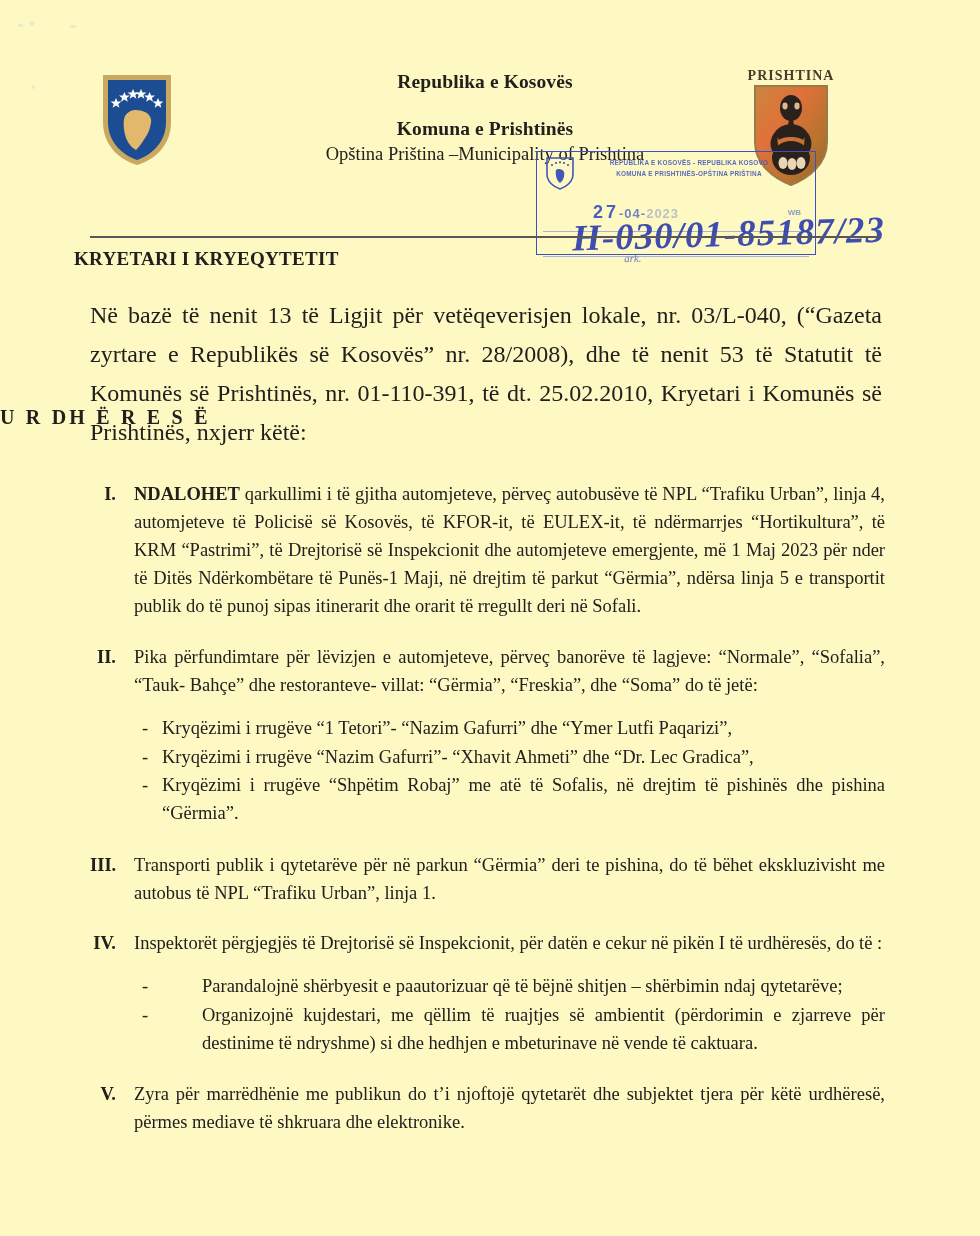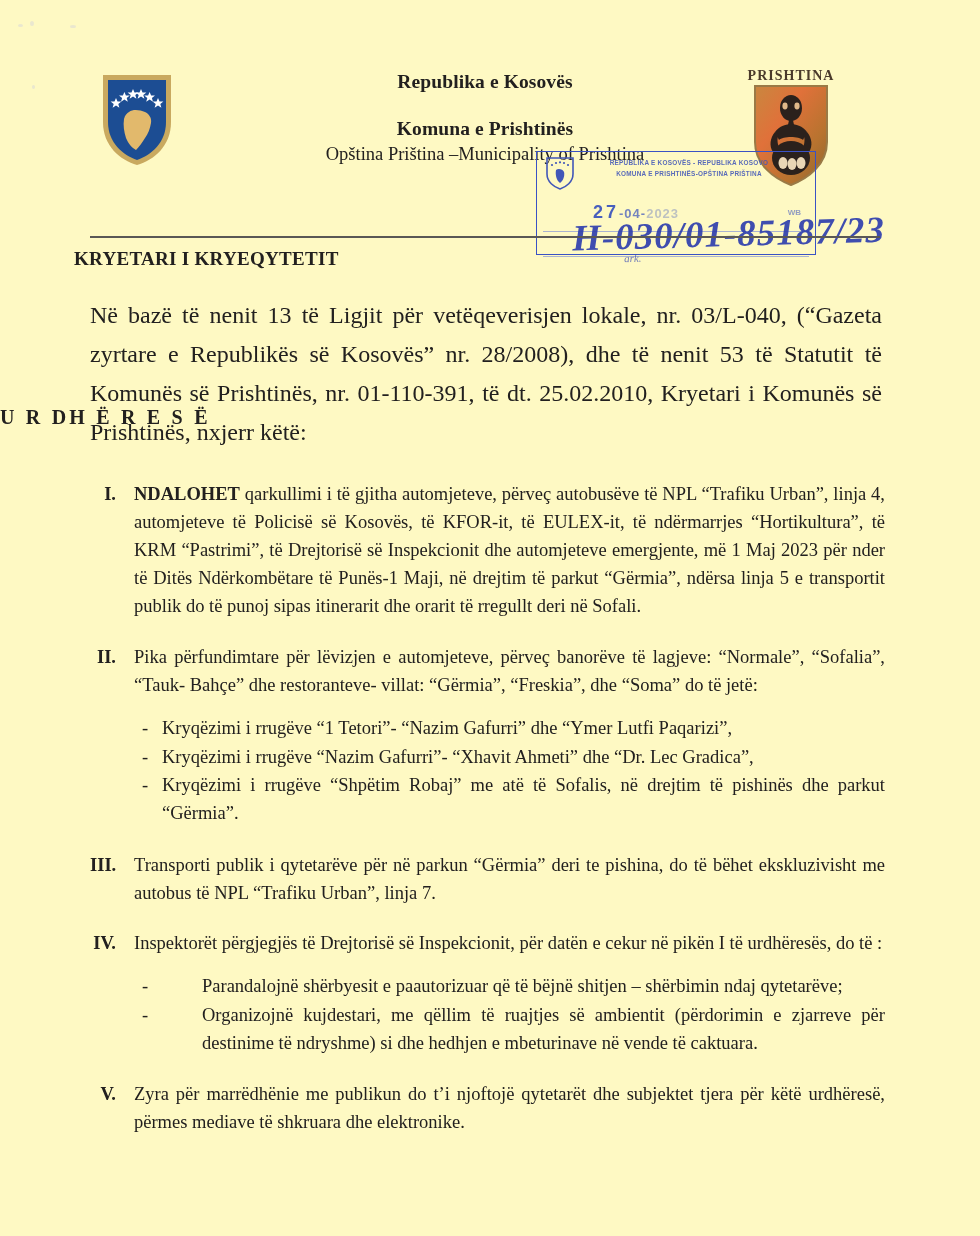--- a/index.html
+++ b/index.html
@@ -358,29 +358,29 @@
           <li>
               <span class="bullet-dash">-</span>
               <span class="bullet-text">Kryqëzimi i rrugëve “1 Tetori”- “Nazim Gafurri” dhe “Ymer Lutfi Paqarizi”,</span>
             </li>
           <li>
               <span class="bullet-dash">-</span>
               <span class="bullet-text">Kryqëzimi i rrugëve “Nazim Gafurri”- “Xhavit Ahmeti” dhe “Dr. Lec Gradica”,</span>
             </li>
           <li>
               <span class="bullet-dash">-</span>
-              <span class="bullet-text">Kryqëzimi i rrugëve “Shpëtim Robaj” me atë të Sofalis, në drejtim të pishinës dhe parkut “Gërmia”.</span>
+              <span class="bullet-text">Kryqëzimi i rrugëve “Shpëtim Robaj” me atë të Sofalis, në drejtim të pishinës dhe pishina “Gërmia”.</span>
             </li>
         </ul>
       </div>
     </div>
 
     <div class="article art-gap-sm">
       <div class="article-num">III.</div>
-      <div class="article-body">Transporti publik i qytetarëve për në parkun “Gërmia” deri te pishina,  do të bëhet ekskluzivisht me autobus të NPL “Trafiku Urban”, linja 7.</div>
+      <div class="article-body">Transporti publik i qytetarëve për në parkun “Gërmia” deri te pishina,  do të bëhet ekskluzivisht me autobus të NPL “Trafiku Urban”, linja 1.</div>
     </div>
 
     <div class="article art-gap-sm">
       <div class="article-num">IV.</div>
       <div class="article-body">
         <span>Inspektorët përgjegjës  të Drejtorisë së Inspekcionit, për datën e cekur në pikën I të urdhëresës, do të :</span>
         <ul class="bullet-list justified">
           <li>
               <span class="bullet-dash">-</span>
               <span class="bullet-text">Parandalojnë shërbyesit e paautorizuar që të bëjnë shitjen – shërbimin ndaj qytetarëve;</span>

